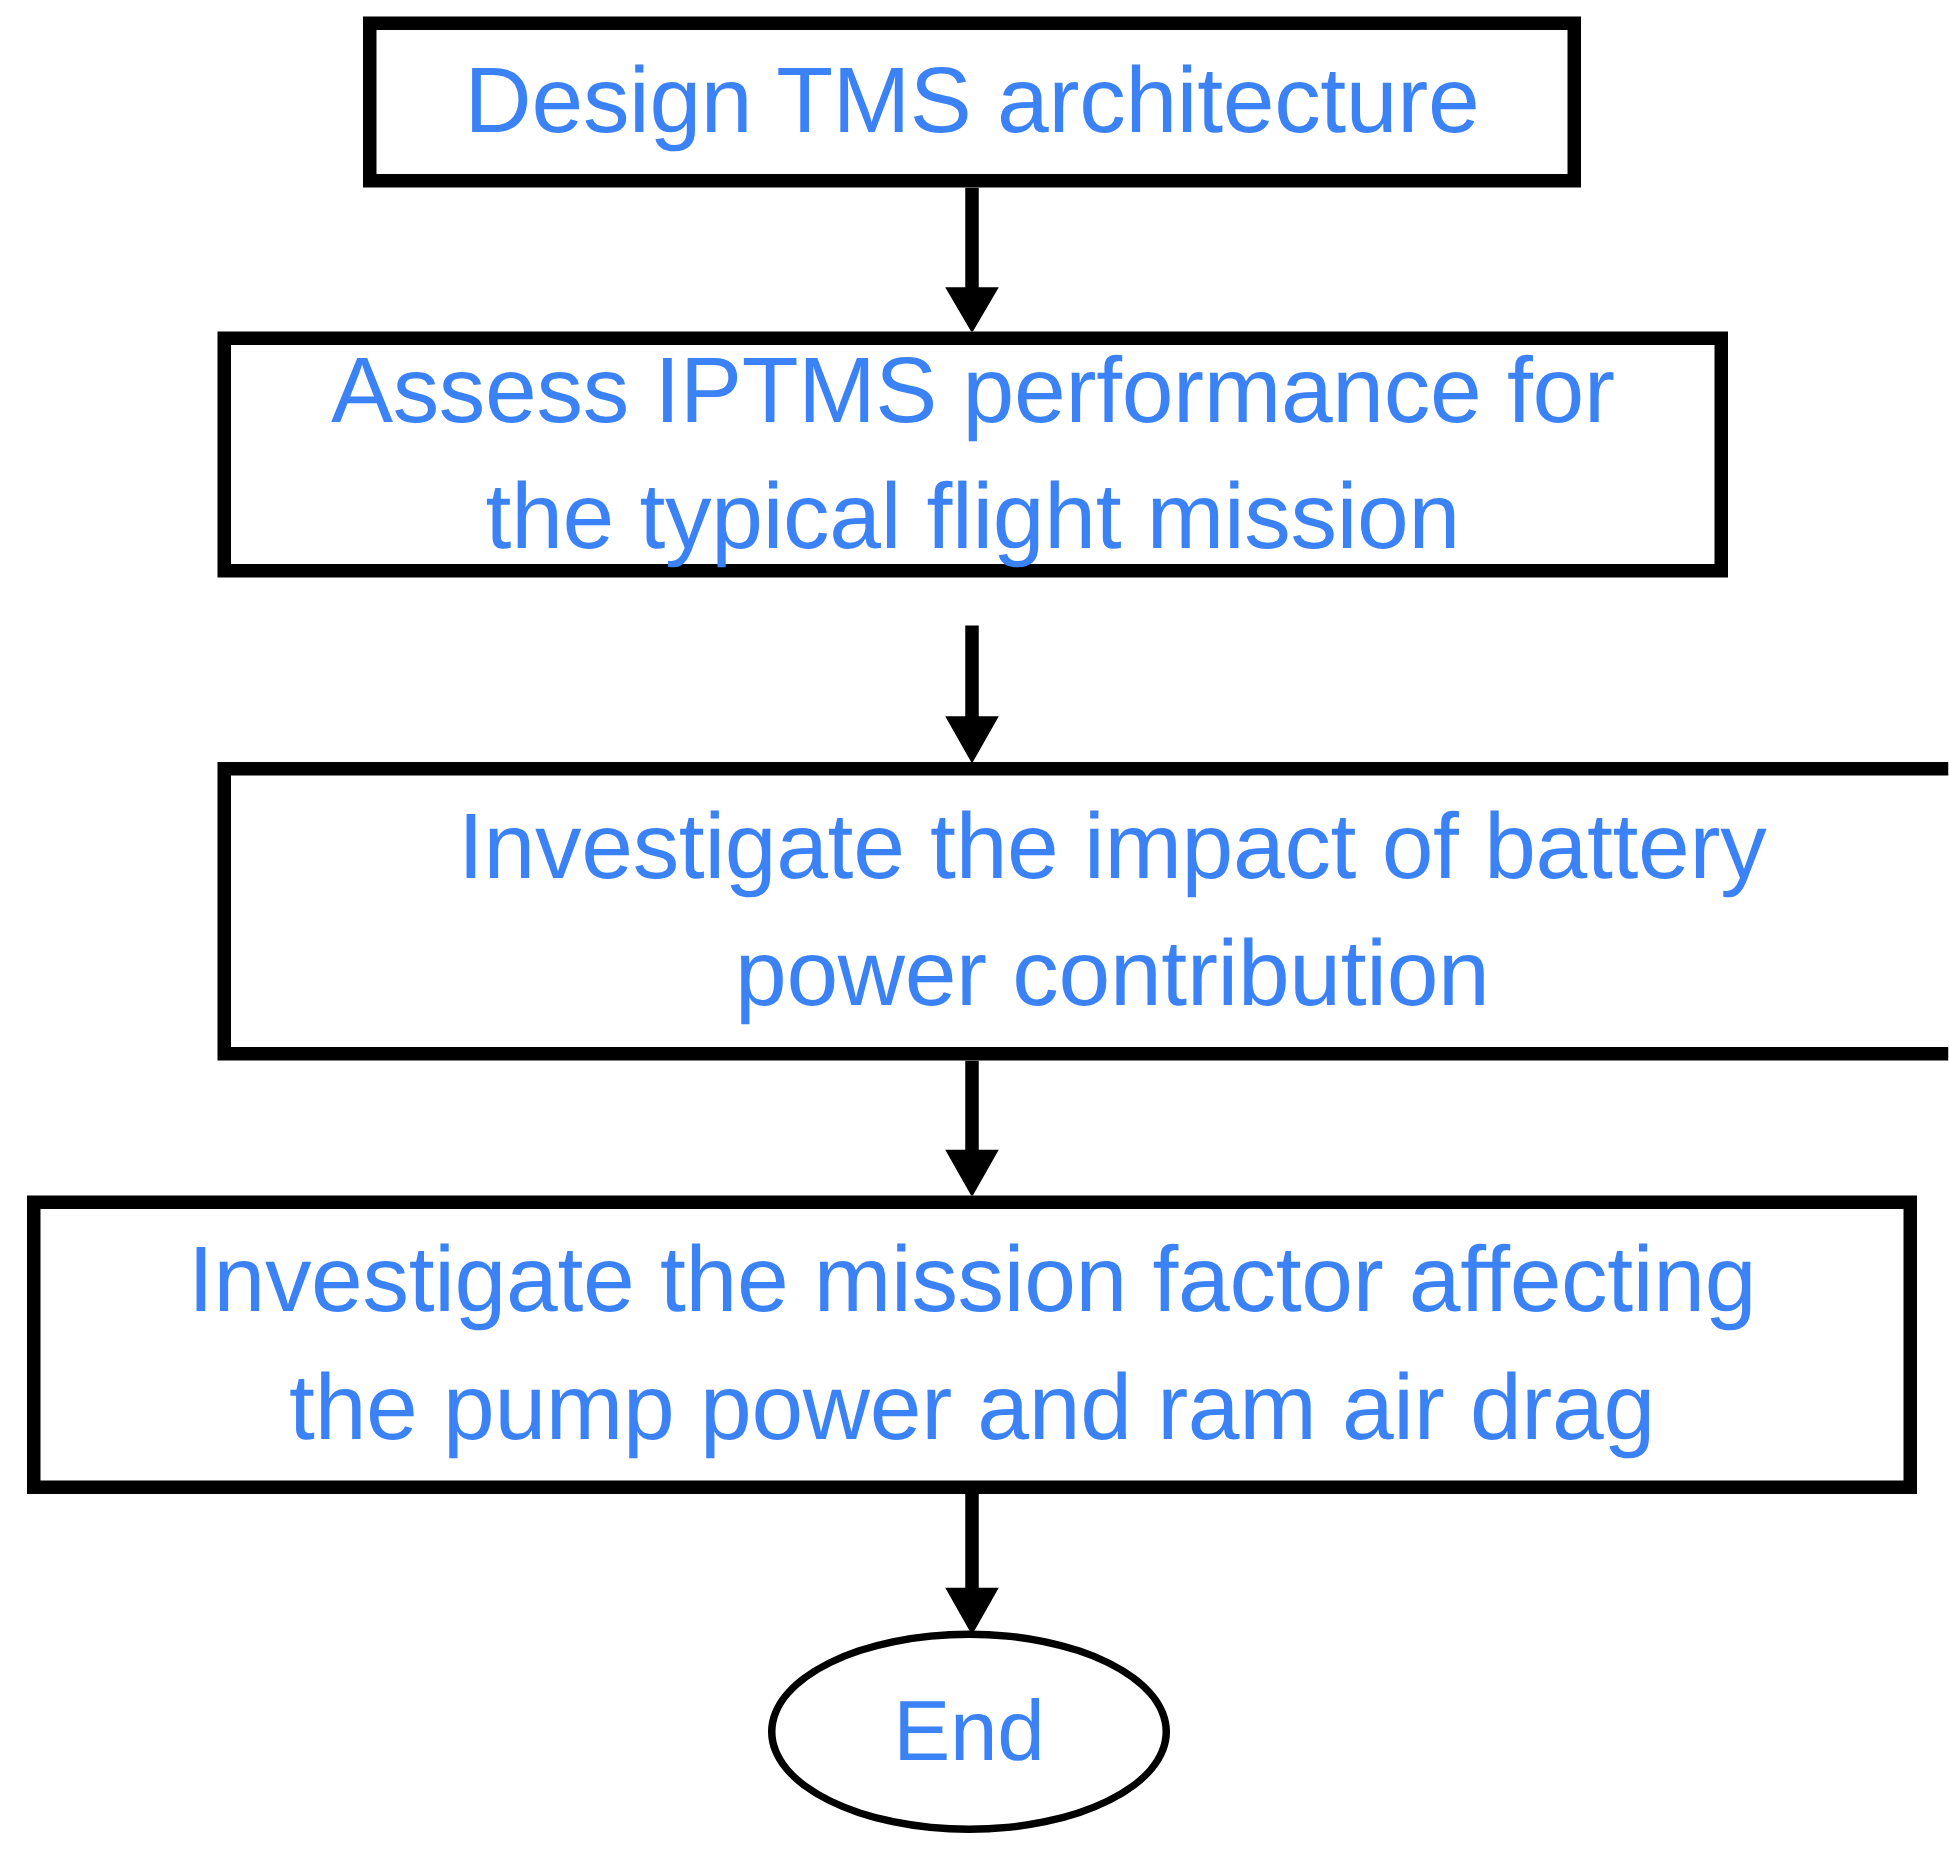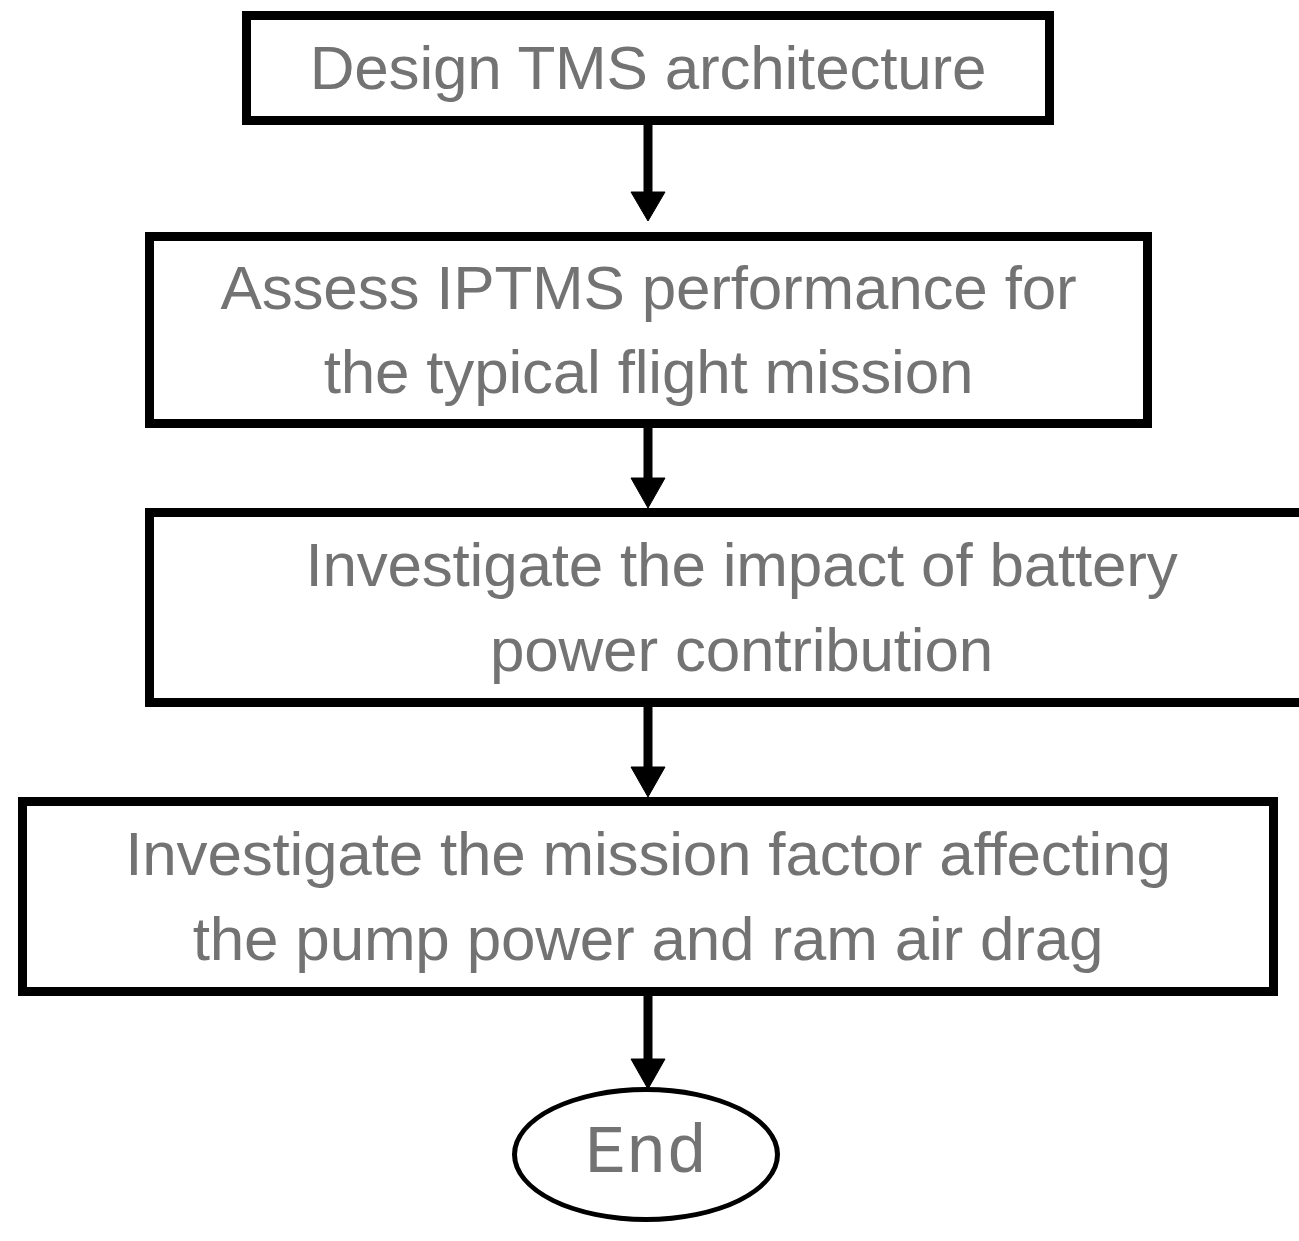--- a/index.html
+++ b/index.html
@@ -29,34 +29,33 @@
   .process {
     border: 9px solid #000000;
   }
   .terminator {
     border: 5px solid #000000;
     border-radius: 50%;
   }
   .node-label {
     display: block;
     width: 100%;
-    color: #737373;
+    color: #3b82f6;
     font-size: 62px;
     line-height: 1.36;
     letter-spacing: -0.2px;
     white-space: pre-line;
   }
   .terminator .node-label {
-    font-size: 68px;
+    font-size: 57px;
     line-height: 1.1;
-    font-family: Liberation Mono, monospace;
   }
   
   #node-design        { left: 242px; top: 11px;   width: 812px;  height: 114px; }
-  #node-assess        { left: 145px; top: 221px;  width: 1007px; height: 196px; margin-top: 11px; }
+  #node-assess        { left: 145px; top: 221px;  width: 1007px; height: 164px; }
   #node-battery       { left: 145px; top: 508px;  width: 1193px; height: 199px; }
   #node-dominant      { left: 18px;  top: 797px;  width: 1260px; height: 199px; }
   #node-end           { left: 512px; top: 1087px; width: 268px;  height: 135px; }
 
   
   .connector {
     position: absolute;
     left: 0;
     top: 0;
   }

